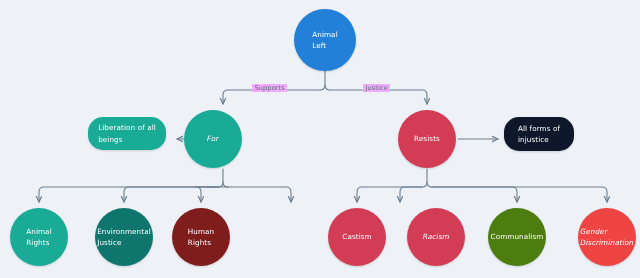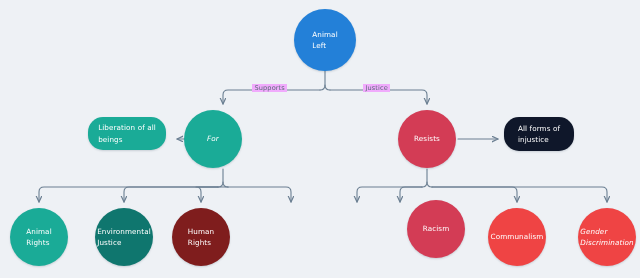--- a/index.html
+++ b/index.html
@@ -124,24 +124,27 @@
   </div>
   <div class="node node-circle" style="left:95px; top:208px; width:58px; height:58px; background:#0f766e;">
     <span>Environmental
 Justice</span>
   </div>
   <div class="node node-circle" style="left:172px; top:208px; width:58px; height:58px; background:#7f1d1d;">
     <span>Human
 Rights</span>
   </div>
 
-  <div class="node node-circle" style="left:407px; top:200px; width:58px; height:58px; background:#d33c55;">
+  <div class="node node-circle" style="left:328px; top:208px; width:58px; height:58px; background:#d33c55;">
+    <span>Castism</span>
+  </div>
+  <div class="node node-circle" style="left:407px; top:208px; width:58px; height:58px; background:#d33c55;font-style:italic;">
     <span>Racism</span>
   </div>
-  <div class="node node-circle" style="left:488px; top:208px; width:58px; height:58px; background:#ef4444;">
+  <div class="node node-circle" style="left:488px; top:208px; width:58px; height:58px; background:#4d7c0f;">
     <span>Communalism</span>
   </div>
   <div class="node node-circle" style="left:578px; top:208px; width:58px; height:58px; background:#ef4444;font-style:italic;">
     <span>Gender
 Discrimination</span>
   </div>
 
 </div>
 
 </body></html>

